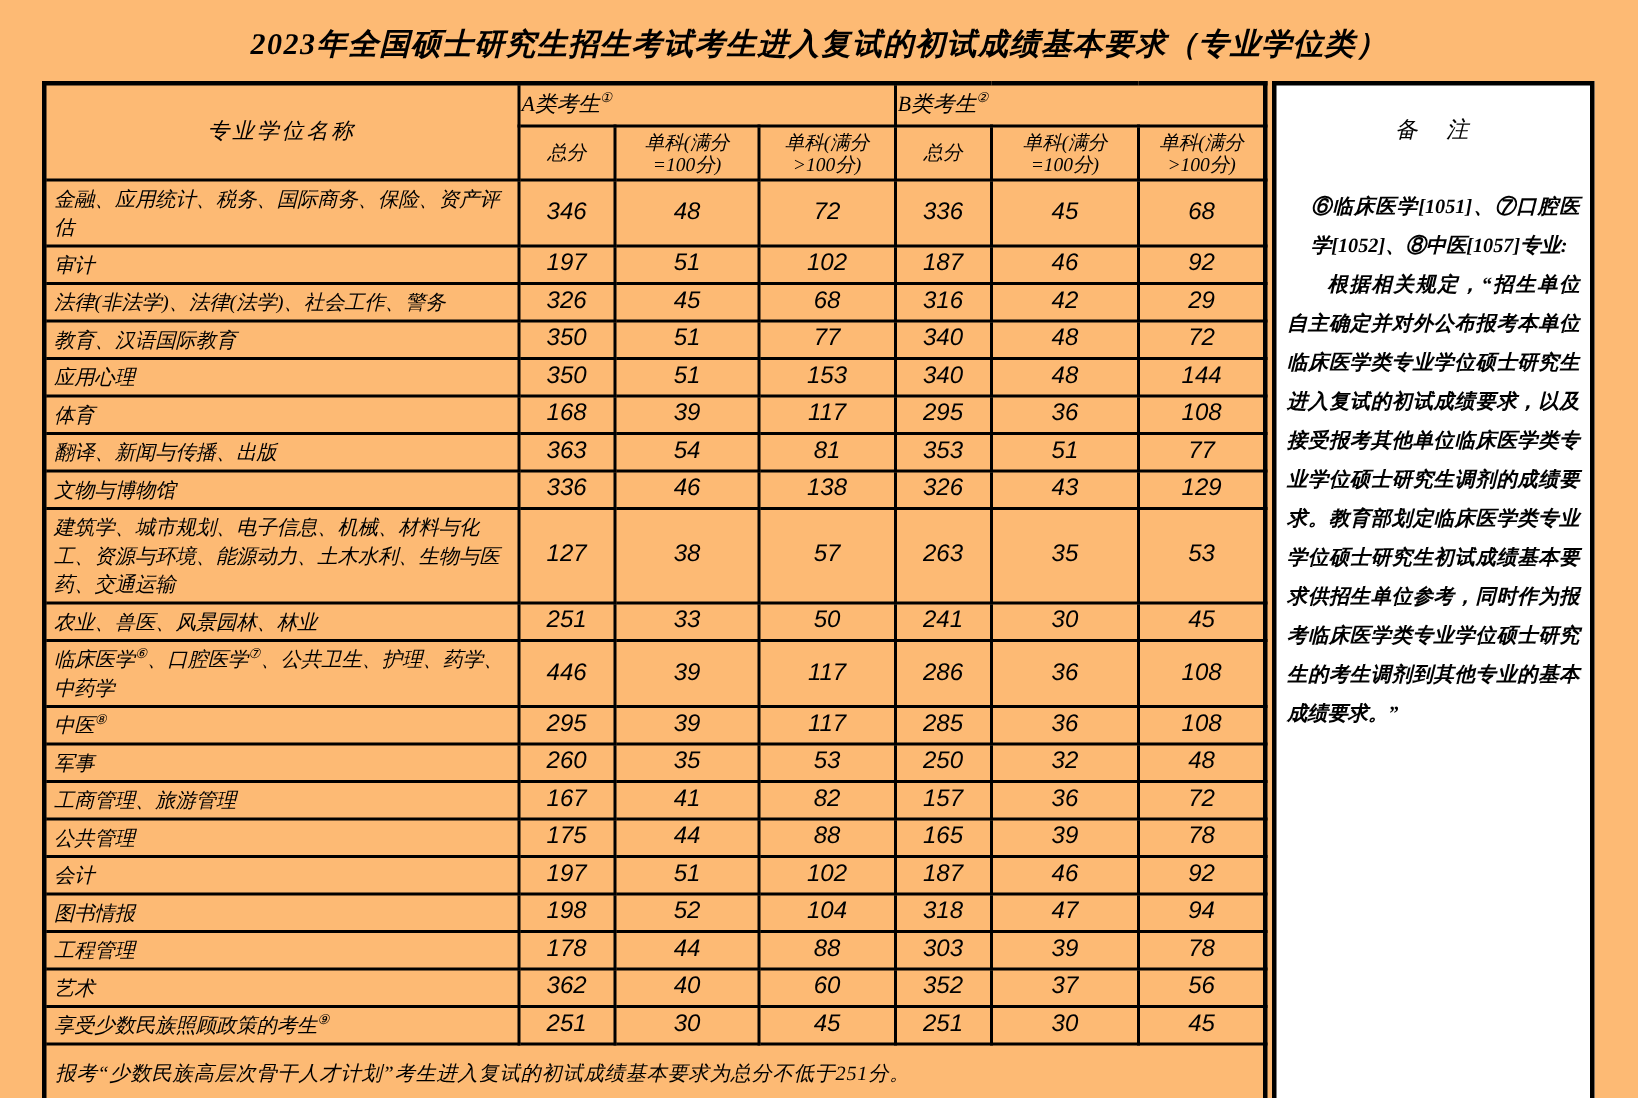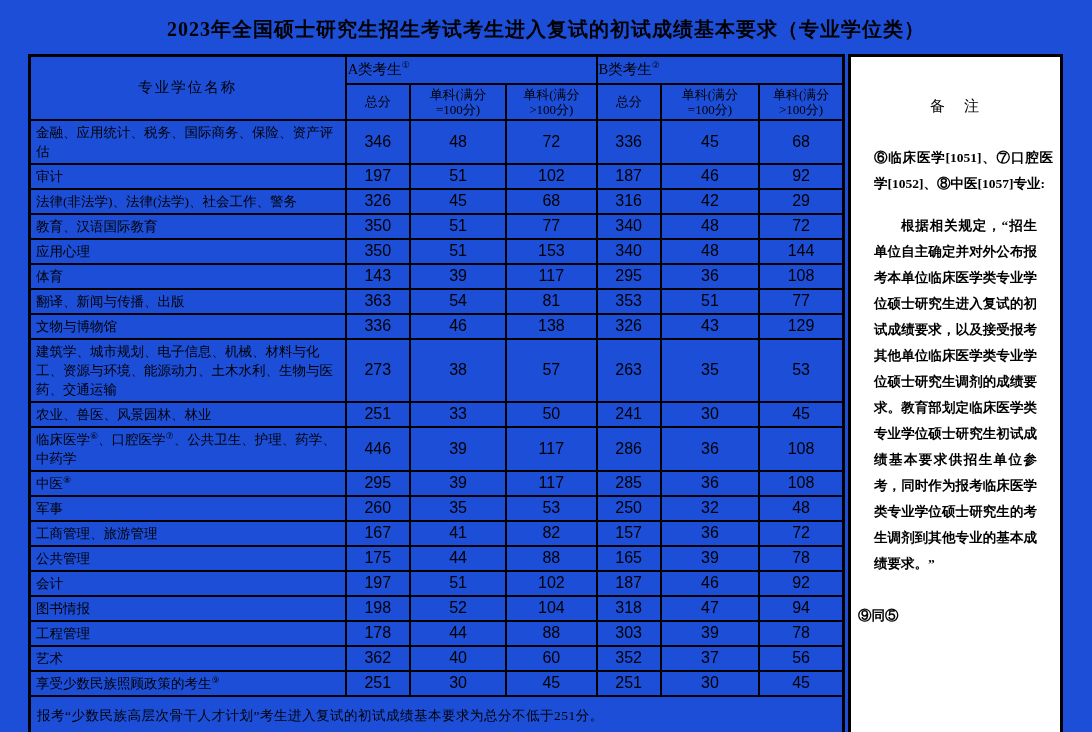--- a/index.html
+++ b/index.html
@@ -1,42 +1,42 @@
 <!DOCTYPE html>
 <html><head>
 <meta charset="utf-8">
 <style>
   * { box-sizing: border-box; }
   html,body { margin:0; padding:0; background:#ffffff; }
   body { width:1092px; height:732px; font-family:"Liberation Serif", serif; color:#000; }
-  .page { position:relative; width:1092px; height:732px; background:#1d4ed8; overflow:hidden; }
+  .page { position:relative; width:1092px; height:732px; background:#fdba74; overflow:hidden;font-style:italic; }
   .title { text-align:center; font-size:20px; font-weight:bold; letter-spacing:1px; margin:16px 0 11px 0; }
   .content { display:flex; align-items:stretch; margin-left:28px; }
 
   table.main-table { border-collapse:collapse; table-layout:fixed; width:817px; border:3px solid #000; }
   .main-table th, .main-table td { border:2px solid #000; }
 
   .name-h { font-weight:normal; font-size:14.5px; text-align:center; letter-spacing:2px; }
   .group-h { font-weight:normal; font-size:14.5px; text-align:left; height:28px; }
   .group-h sup, .name-cell sup { font-size:9px; line-height:0; }
   .sub-h { font-weight:normal; font-size:13px; text-align:center; line-height:15px;
            white-space:pre-line; height:36px; vertical-align:middle; padding:2px 0; }
 
   .name-cell { font-size:13.5px; line-height:19px; padding:2px 3px 2px 5px; letter-spacing:0; }
   .num { font-family:"Liberation Sans", sans-serif; font-size:16px; text-align:center;
          padding:1px 0; line-height:20px; }
 
   .footer-cell { height:42px; font-size:13.5px; padding:2px 6px; vertical-align:middle; letter-spacing:0.5px; }
 
   .remarks { width:215px; margin-left:3px; border:3px solid #000; padding:0 7px; background:#fff; }
   .remarks-header { height:58px; display:flex; align-items:center; justify-content:center;
-                    font-size:15px; letter-spacing:2px;margin-top:20px; }
+                    font-size:15px; letter-spacing:2px; }
   .remarks-body { font-size:13.5px; line-height:26px; text-align:justify; font-weight:bold; }
   .r-intro { margin:10px 0 0 16px; }
-  .r-para  { margin:16px; text-indent:2em; }
+  .r-para  { margin:0; text-indent:2em; }
   .r-note9 { margin:26px 0 0 0; }
 </style>
 </head>
 <body>
 
 <div class="page">
   <h1 class="title">2023年全国硕士研究生招生考试考生进入复试的初试成绩基本要求（专业学位类）</h1>
 
   <div class="content">
 
@@ -110,21 +110,21 @@
     <td class="name-cell">应用心理</td>
     <td class="num">350</td>
     <td class="num">51</td>
     <td class="num">153</td>
     <td class="num">340</td>
     <td class="num">48</td>
     <td class="num">144</td>
   </tr>
           <tr>
     <td class="name-cell">体育</td>
-    <td class="num">143</td>
+    <td class="num">168</td>
     <td class="num">39</td>
     <td class="num">117</td>
     <td class="num">295</td>
     <td class="num">36</td>
     <td class="num">108</td>
   </tr>
           <tr>
     <td class="name-cell">翻译、新闻与传播、出版</td>
     <td class="num">363</td>
     <td class="num">54</td>
@@ -137,21 +137,21 @@
     <td class="name-cell">文物与博物馆</td>
     <td class="num">336</td>
     <td class="num">46</td>
     <td class="num">138</td>
     <td class="num">326</td>
     <td class="num">43</td>
     <td class="num">129</td>
   </tr>
           <tr>
     <td class="name-cell">建筑学、城市规划、电子信息、机械、材料与化工、资源与环境、能源动力、土木水利、生物与医药、交通运输</td>
-    <td class="num">273</td>
+    <td class="num">127</td>
     <td class="num">38</td>
     <td class="num">57</td>
     <td class="num">263</td>
     <td class="num">35</td>
     <td class="num">53</td>
   </tr>
           <tr>
     <td class="name-cell">农业、兽医、风景园林、林业</td>
     <td class="num">251</td>
     <td class="num">33</td>
@@ -256,18 +256,17 @@
           <td colspan="7" class="footer-cell">报考“少数民族高层次骨干人才计划”考生进入复试的初试成绩基本要求为总分不低于251分。</td>
         </tr>
       </tfoot>
     </table>
 
     <div class="remarks">
       <div class="remarks-header">备　注</div>
       <div class="remarks-body">
         <p class="r-intro">⑥临床医学[1051]、⑦口腔医学[1052]、⑧中医[1057]专业:</p>
         <p class="r-para">根据相关规定，“招生单位自主确定并对外公布报考本单位临床医学类专业学位硕士研究生进入复试的初试成绩要求，以及接受报考其他单位临床医学类专业学位硕士研究生调剂的成绩要求。教育部划定临床医学类专业学位硕士研究生初试成绩基本要求供招生单位参考，同时作为报考临床医学类专业学位硕士研究生的考生调剂到其他专业的基本成绩要求。”</p>
-        <p class="r-note9">⑨同⑤</p>
       </div>
     </div>
 
   </div>
 </div>
 
 </body></html>

